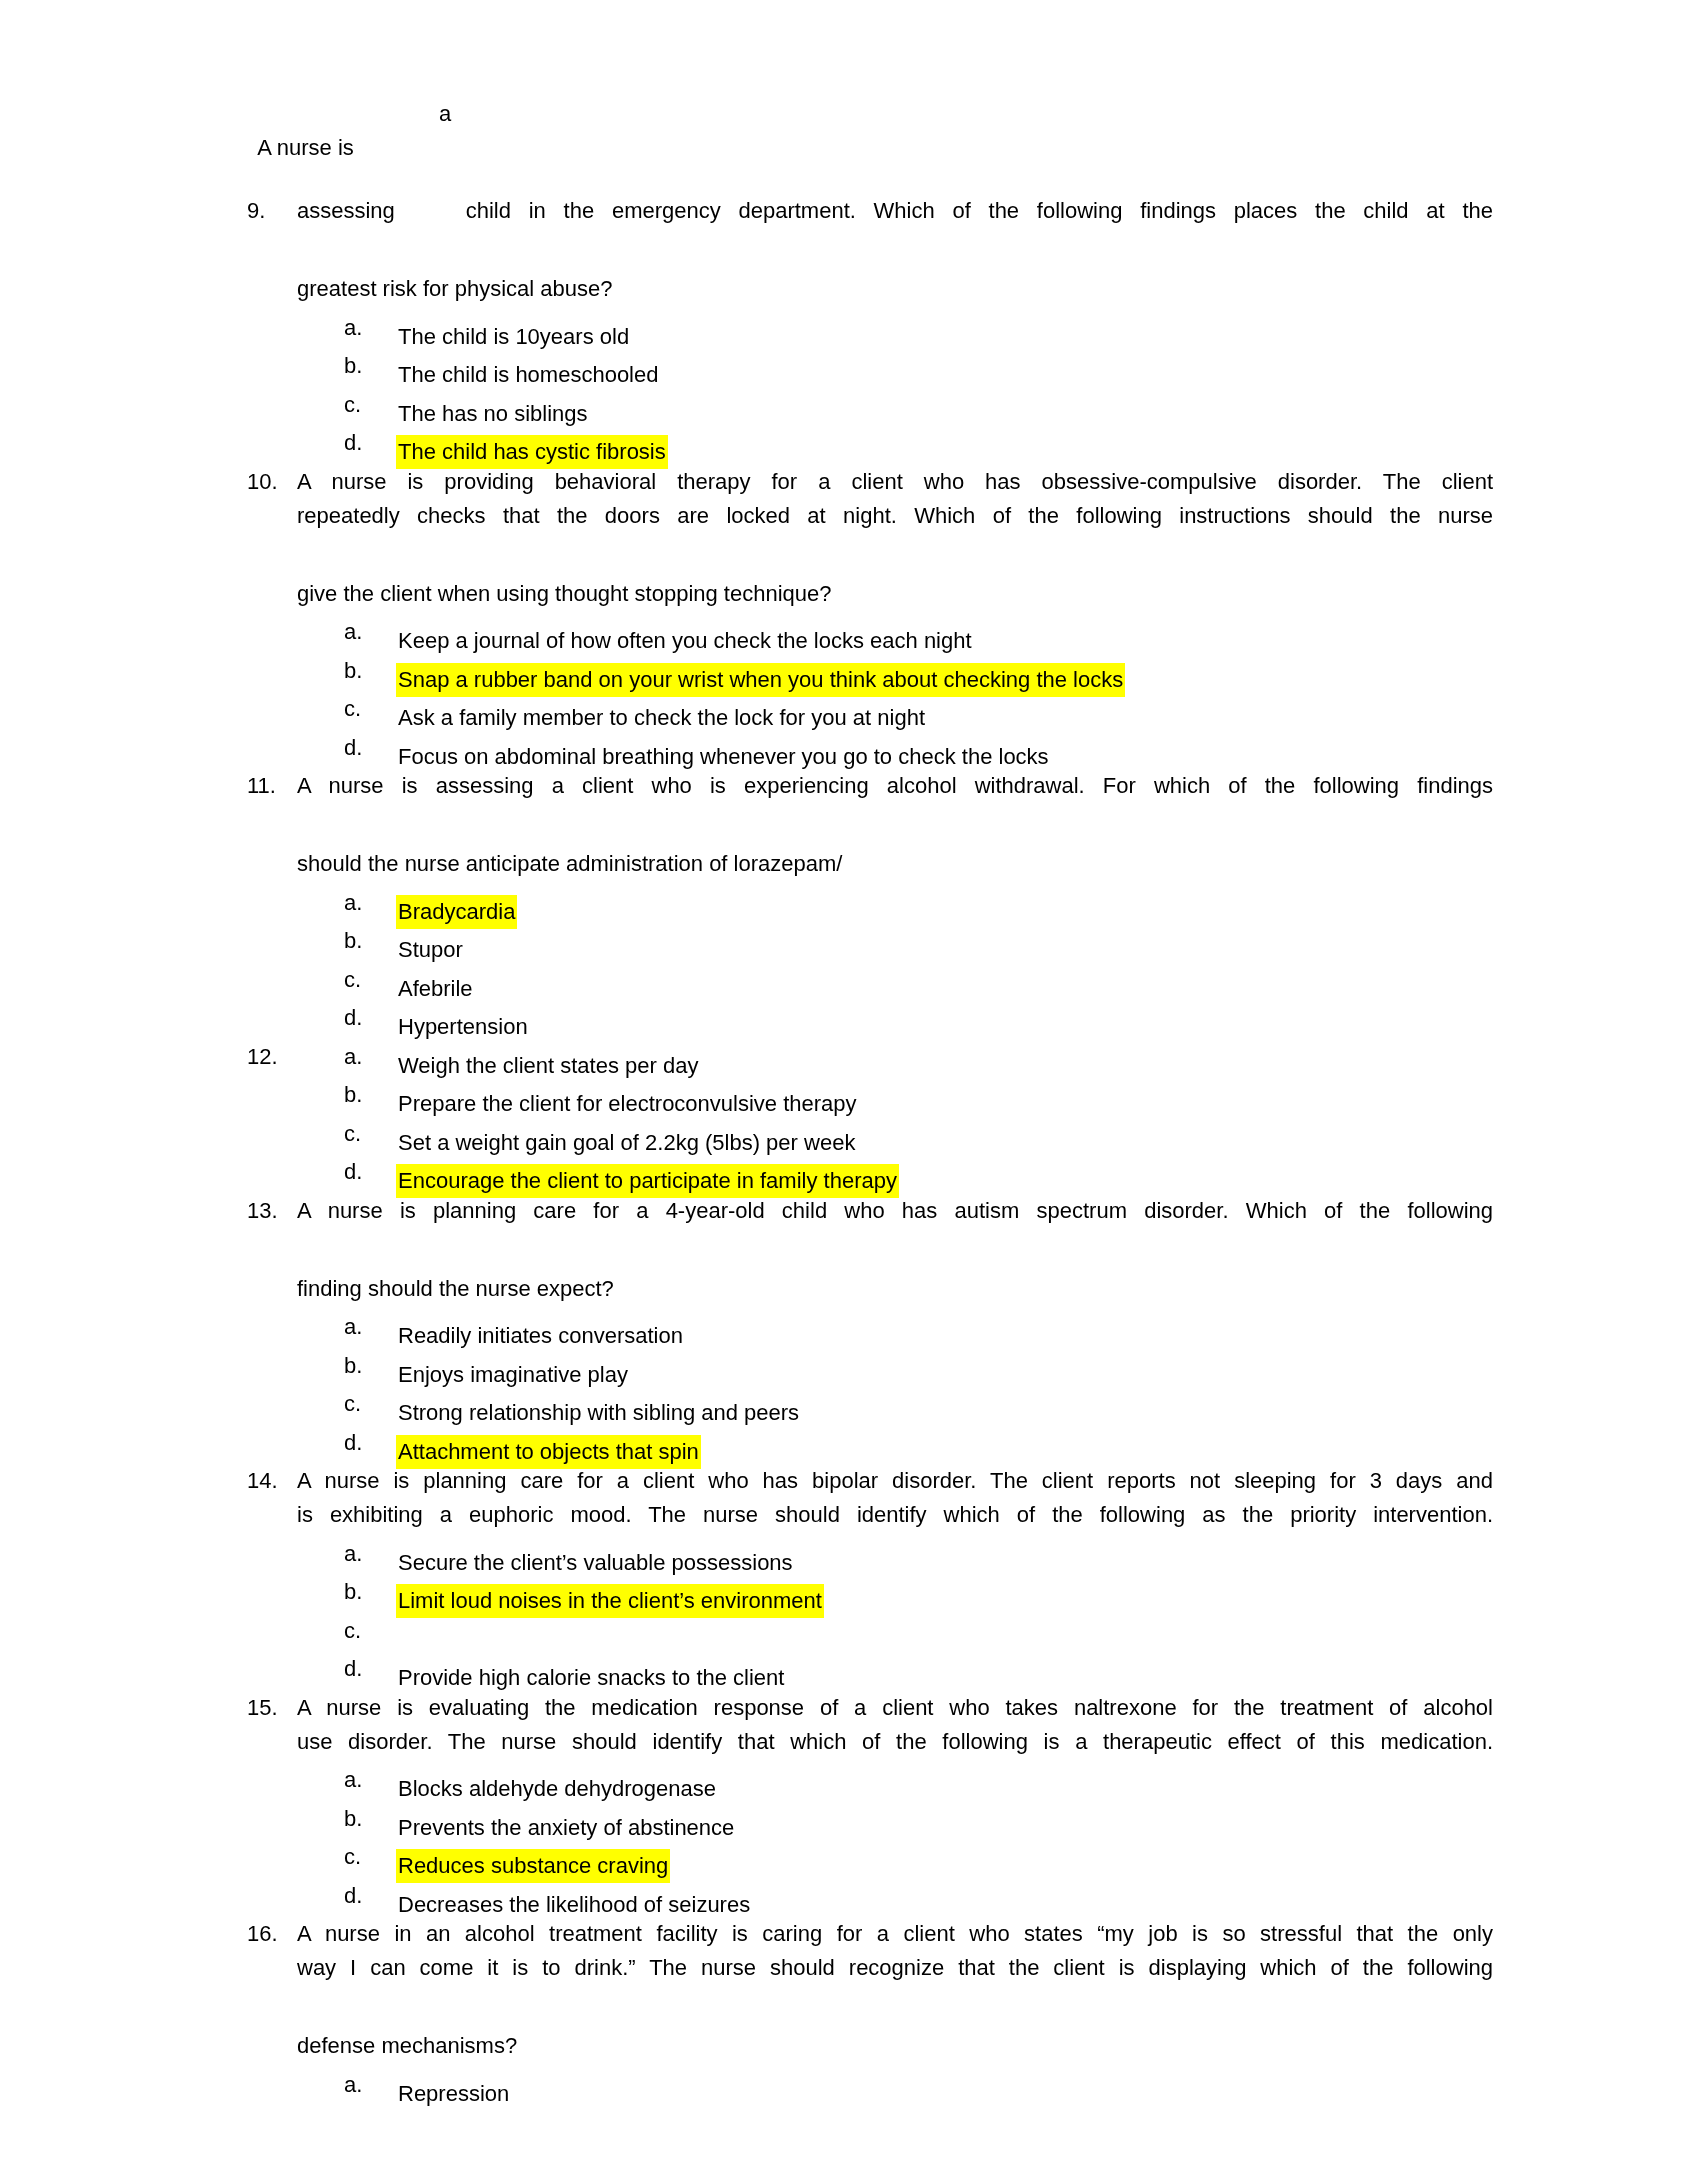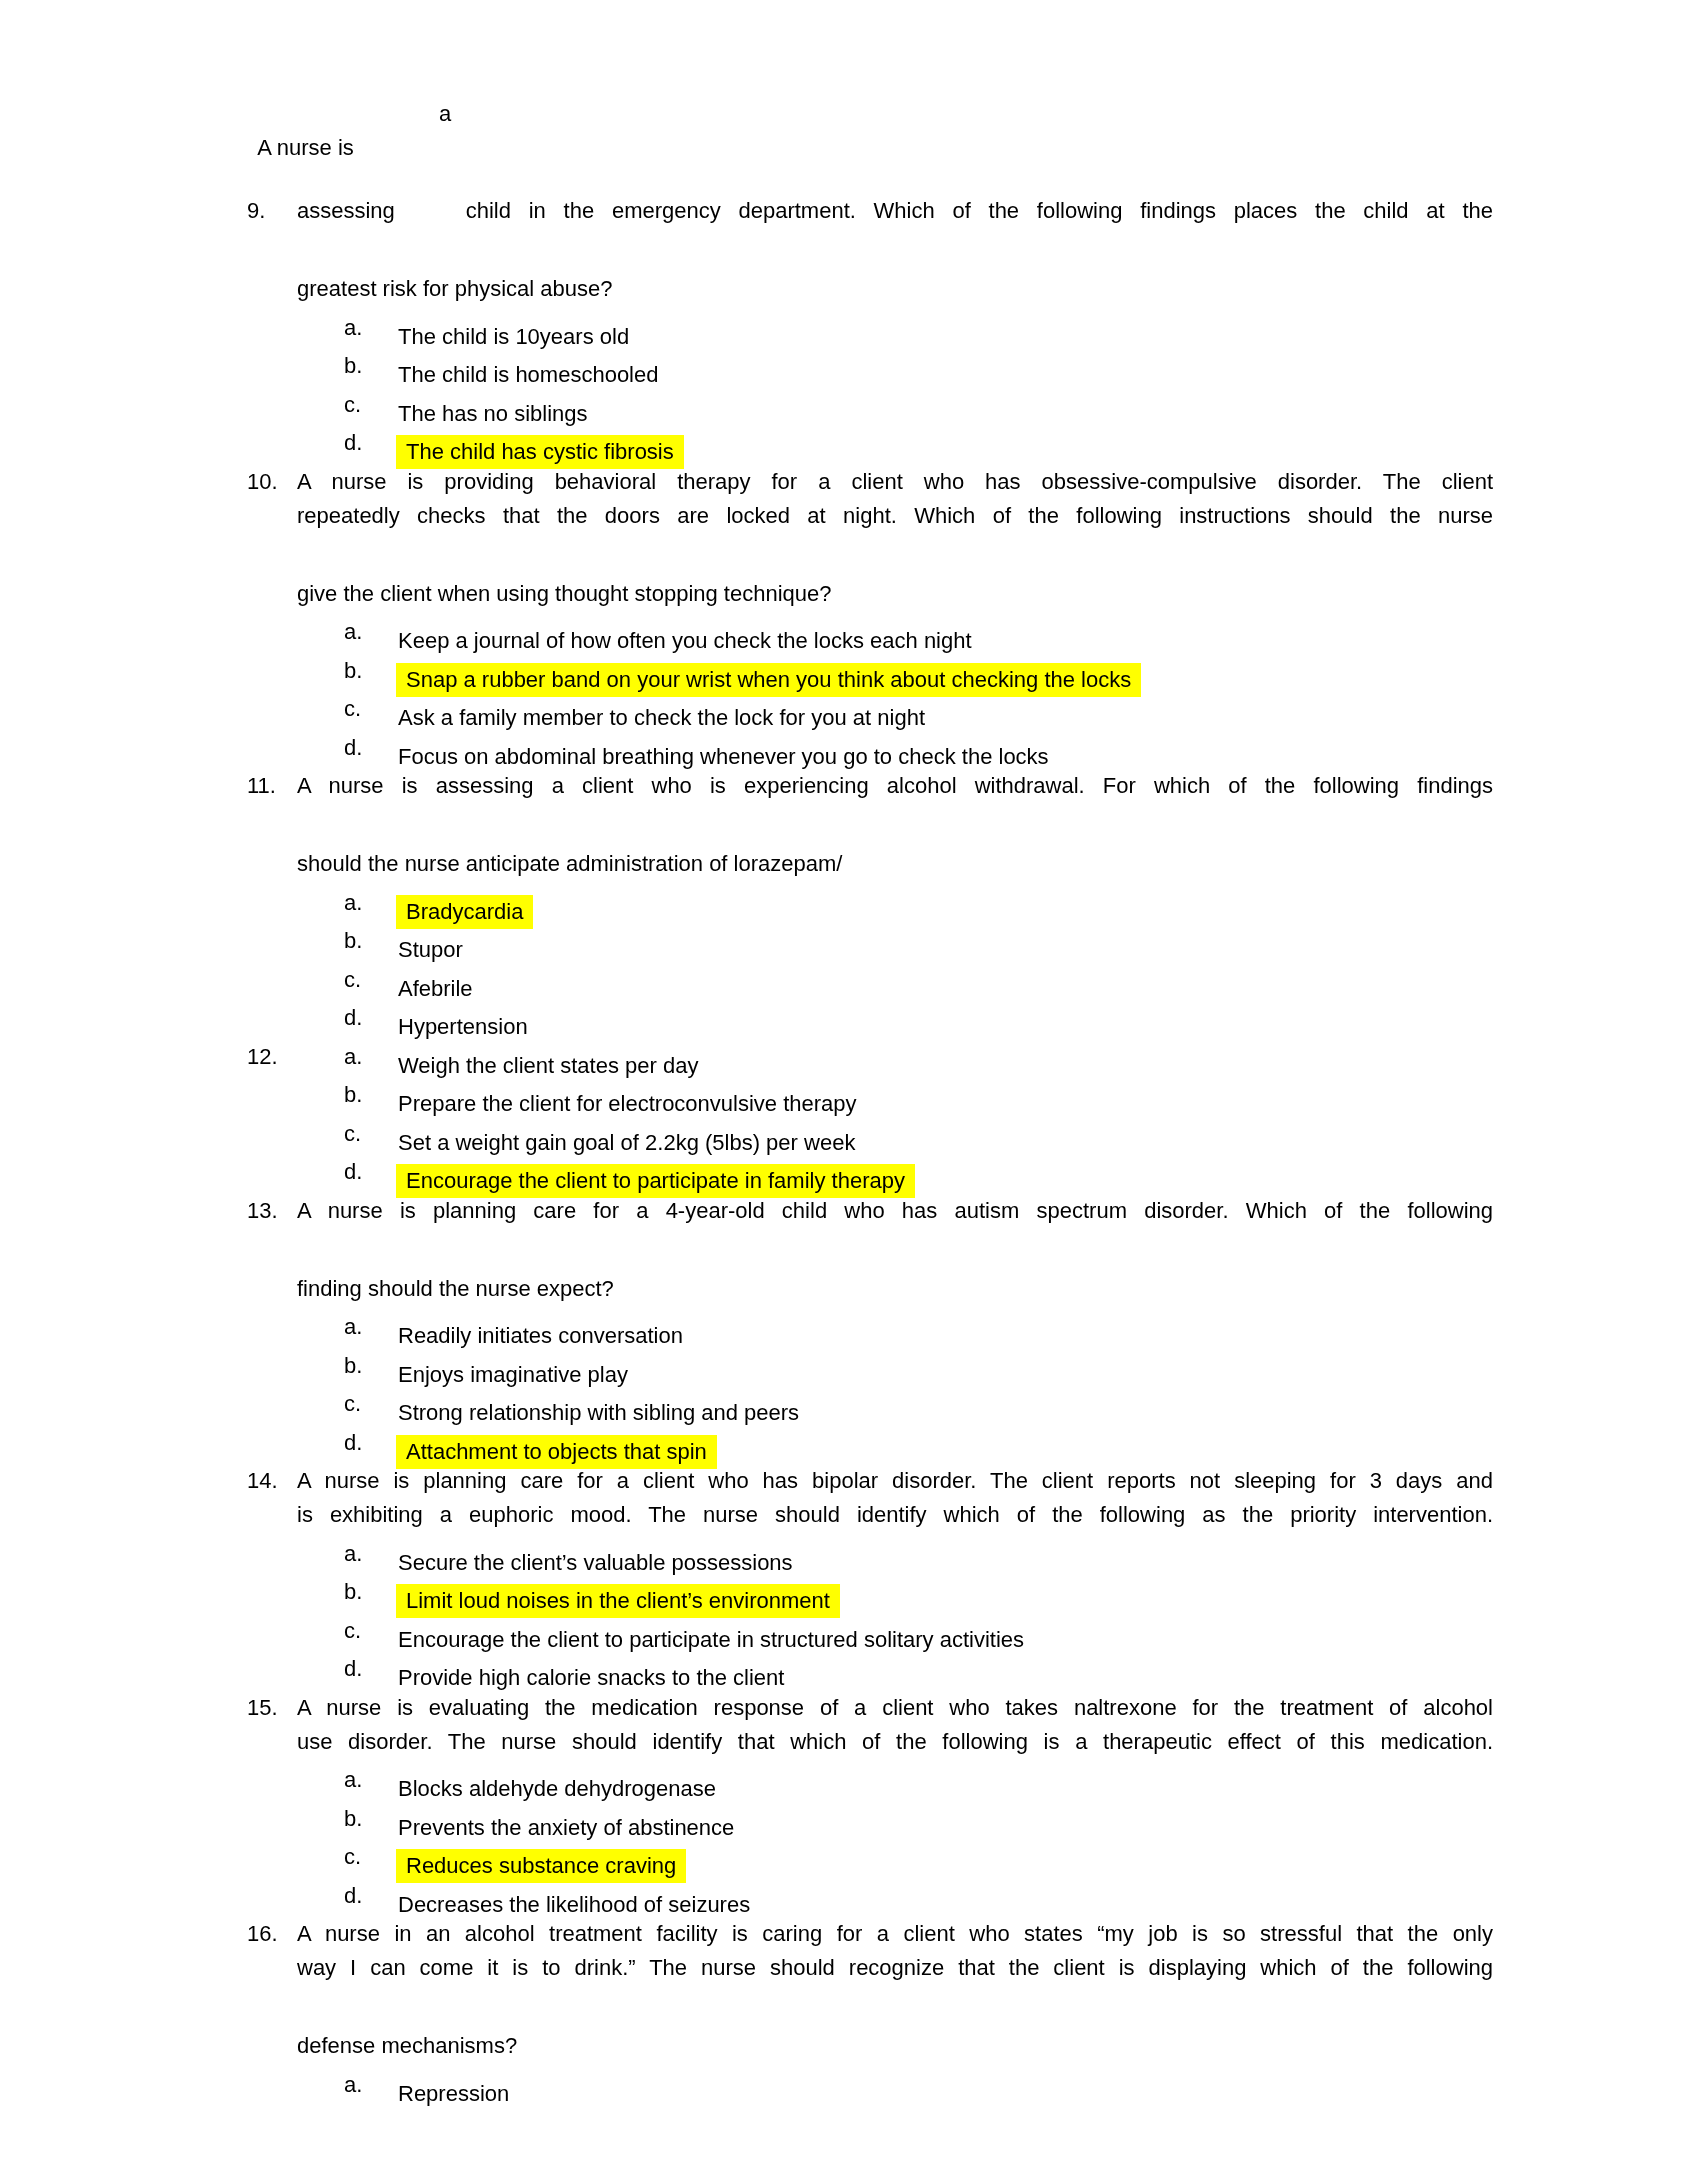--- a/index.html
+++ b/index.html
@@ -82,21 +82,21 @@
     top: 0;
   }
   .opt-text {
     position: absolute;
     left: 398px;
     top: 9px;
     white-space: nowrap;
   }
   .opt-text.hl {
     background: #ffff00;
-    padding: 0 10px;
+    padding: 0 2px;
     margin-left: -2px;
   }
 </style>
 </head>
 <body>
 
 <div class="page">
 
   <div class="header">
     <span>A nurse is</span>
@@ -232,21 +232,20 @@
     <div class="option">
       <span class="opt-label">a.</span>
       <span class="opt-text">Secure the client’s valuable possessions</span>
     </div>
     <div class="option">
       <span class="opt-label">b.</span>
       <span class="opt-text hl">Limit loud noises in the client’s environment</span>
     </div>
     <div class="option">
       <span class="opt-label">c.</span>
-      <span class="opt-text">Encourage the client to participate in structured solitary activities</span>
     </div>
     <div class="option">
       <span class="opt-label">d.</span>
       <span class="opt-text">Provide high calorie snacks to the client</span>
     </div>
 
     <div class="question">
       <span class="q-num">15.</span>
       <div class="q-text">
         <div class="q-line">A nurse is evaluating the medication response of a client who takes naltrexone for the treatment of alcohol</div>

